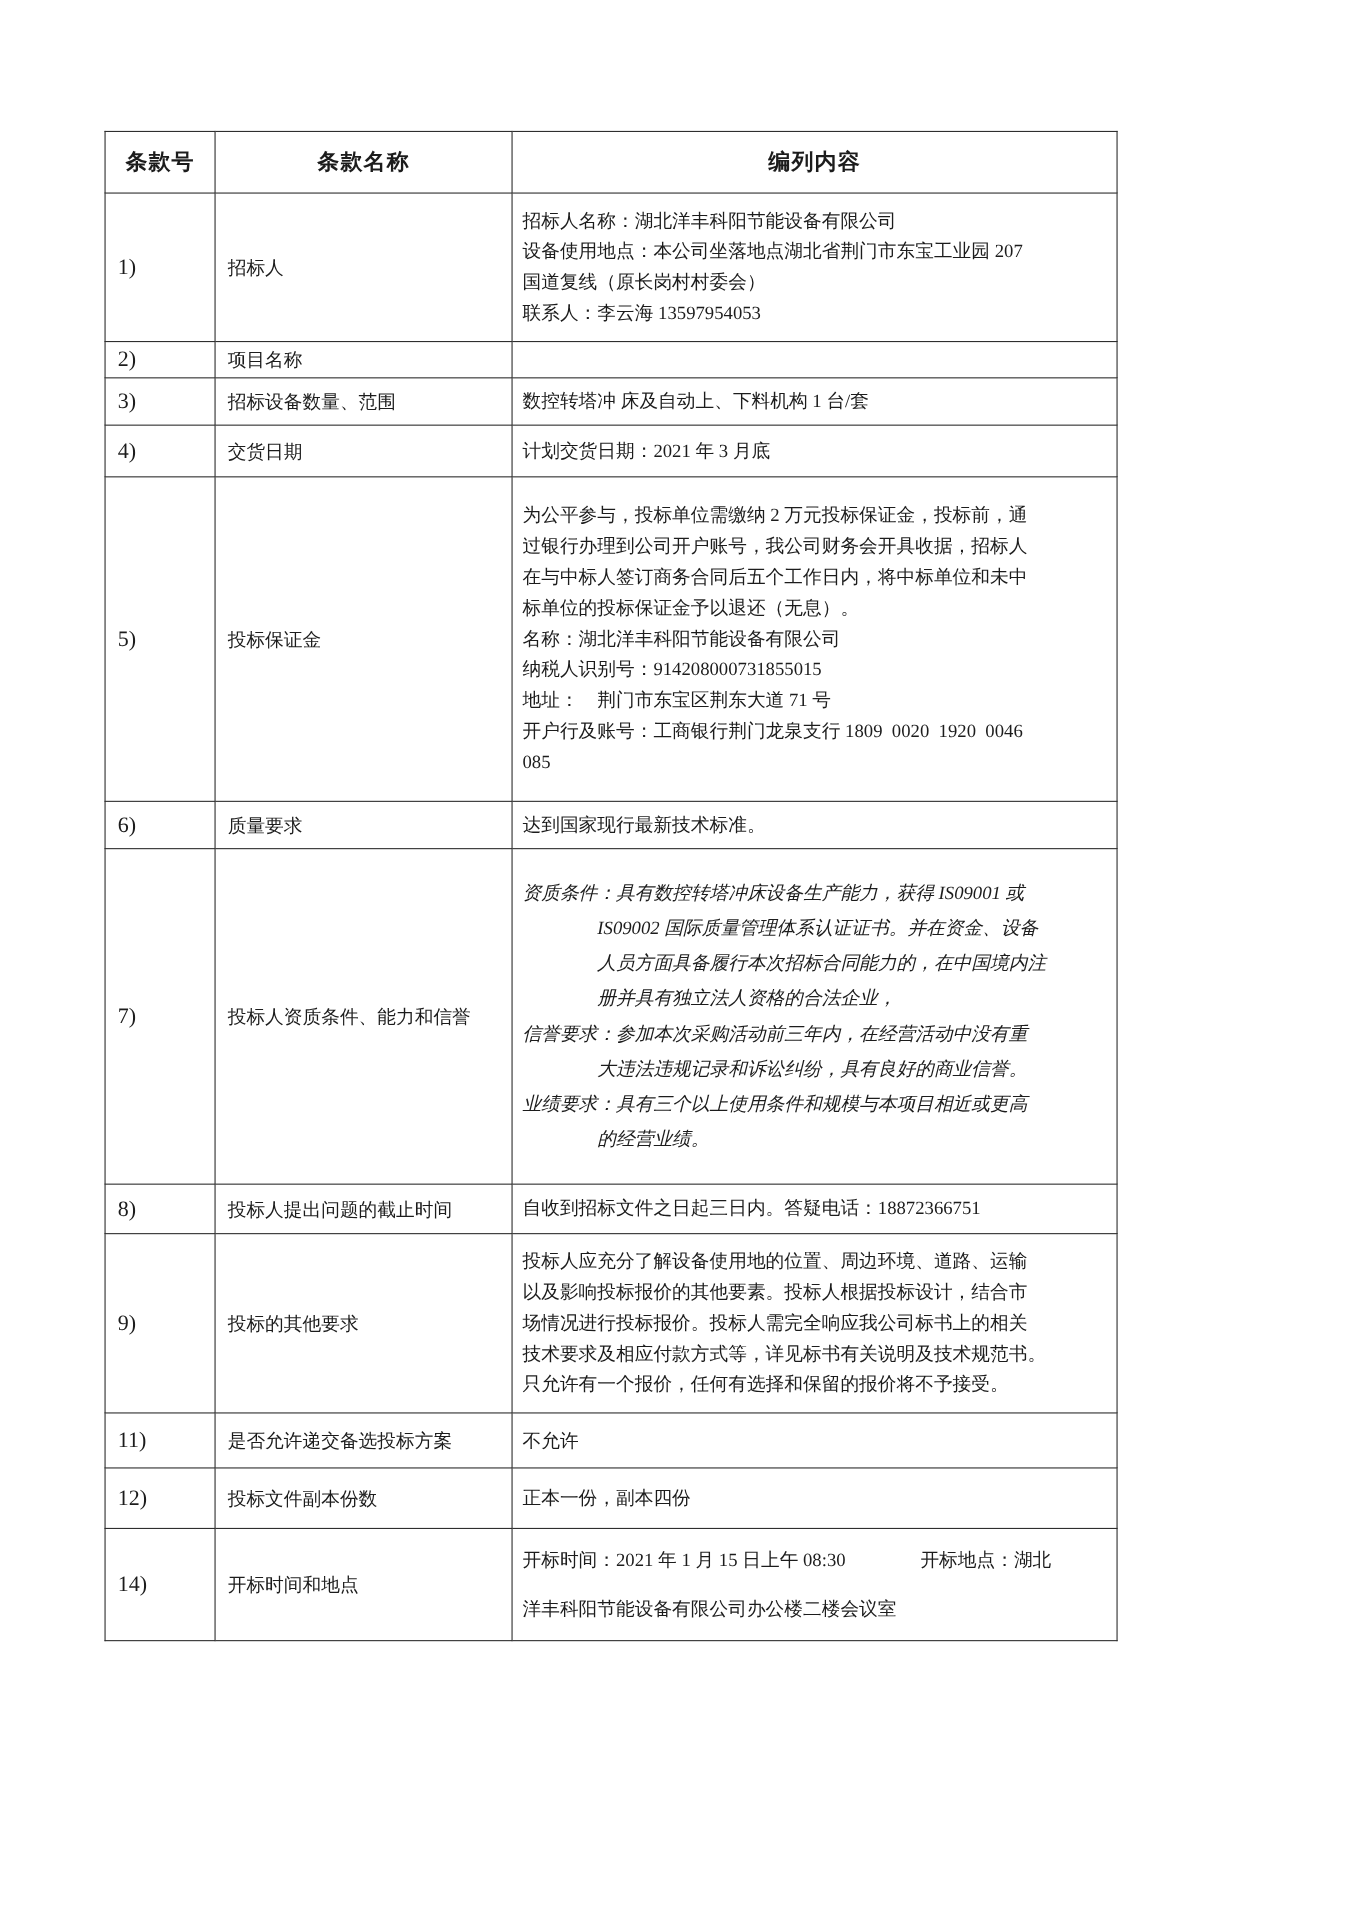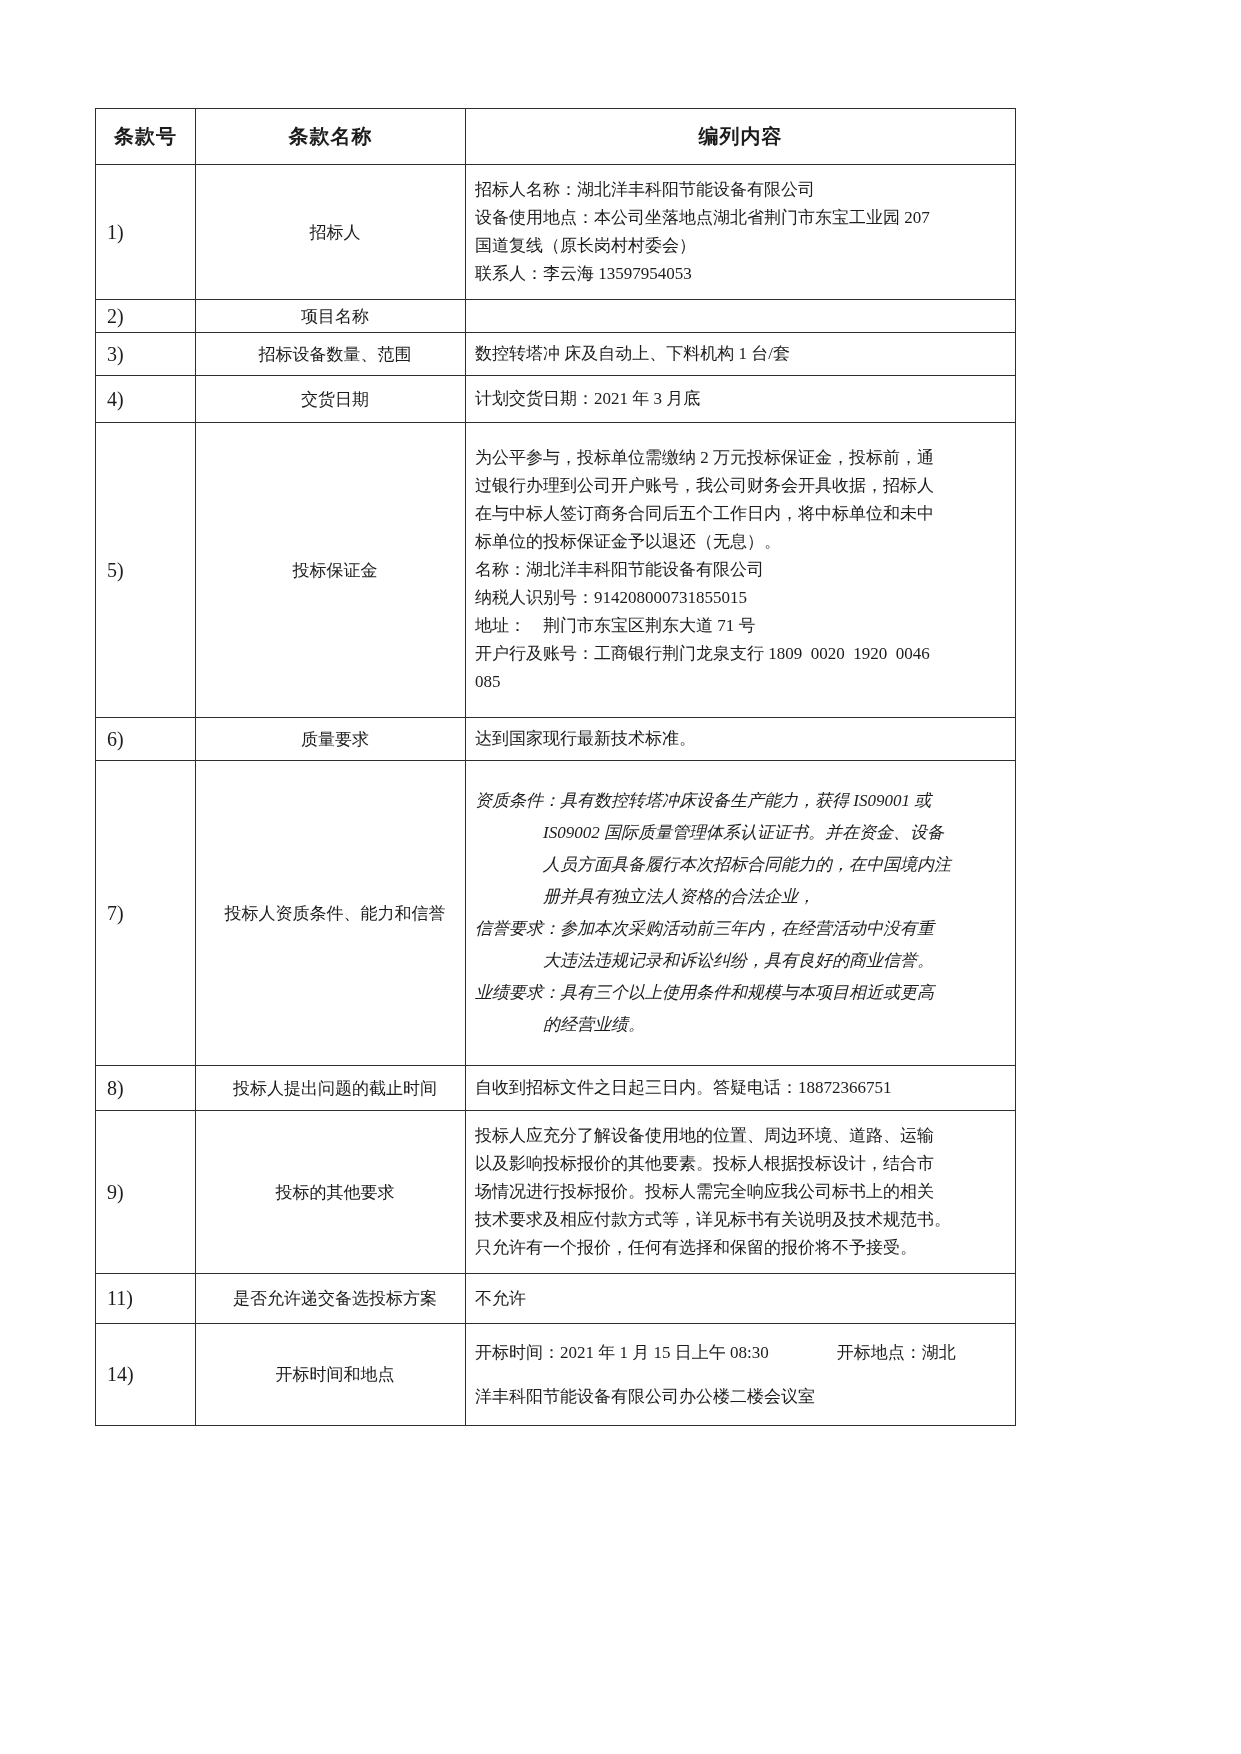--- a/index.html
+++ b/index.html
@@ -3,39 +3,39 @@
 <meta charset="utf-8">
 <style>
   html,body { margin:0; padding:0; }
   body {
     width:1241px; height:1754px; background:#ffffff;
     font-family:"Liberation Serif","DejaVu Serif",serif;
     color:#1c1c1c;
   }
   .page { position:relative; width:1241px; height:1754px; background:#ffffff; overflow:hidden; }
   table.terms {
-    position:absolute; left:95px; top:108px; width:920px;
+    position:absolute; left:95px; top:119px; width:920px;
     border-collapse:collapse; table-layout:fixed;
   }
   table.terms col.c-no   { width:100px; }
   table.terms col.c-name { width:270px; }
   table.terms col.c-cont { width:550px; }
   th, td {
     border:1.6px solid #2e2e2e;
     font-size:17px;
     vertical-align:middle;
     padding:0;
     overflow:hidden;
   }
   th {
     font-weight:bold; text-align:center; font-size:20px;
     height:55px; letter-spacing:1px;
   }
   td.no   { padding-left:11px; text-align:left; font-size:20px; }
-  td.name { padding-left:11px; padding-right:2px; text-align:center; }
+  td.name { padding-left:11px; padding-right:2px; text-align:left; }
   td.content { padding:7px 3px 7px 9px; }
   td.content .line { white-space:pre; line-height:1.65; }
   tr.r7  td.content .line { line-height:1.88;font-style:italic; }
   tr.r14 td.content .line { line-height:2.55; }
   tr.r1  { height:135px; }
   tr.r2  { height:33px; }
   tr.r3  { height:36px; }
   tr.r4  { height:47px; }
   tr.r5  { height:295px; }
   tr.r6  { height:33px; }
@@ -147,20 +147,27 @@
             <div class="line">只允许有一个报价，任何有选择和保留的报价将不予接受。</div>
           </td>
     </tr>
     <tr class="r11">
       <td class="no">11)</td>
       <td class="name">是否允许递交备选投标方案</td>
       <td class="content">
             <div class="line">不允许</div>
           </td>
     </tr>
+    <tr class="r12">
+      <td class="no">12)</td>
+      <td class="name">投标文件副本份数</td>
+      <td class="content">
+            <div class="line">正本一份，副本四份</div>
+          </td>
+    </tr>
     <tr class="r14">
       <td class="no">14)</td>
       <td class="name">开标时间和地点</td>
       <td class="content">
             <div class="line">开标时间：2021 年 1 月 15 日上午 08:30　　　　开标地点：湖北</div>
             <div class="line">洋丰科阳节能设备有限公司办公楼二楼会议室</div>
           </td>
     </tr>
   </tbody>
     </table>

